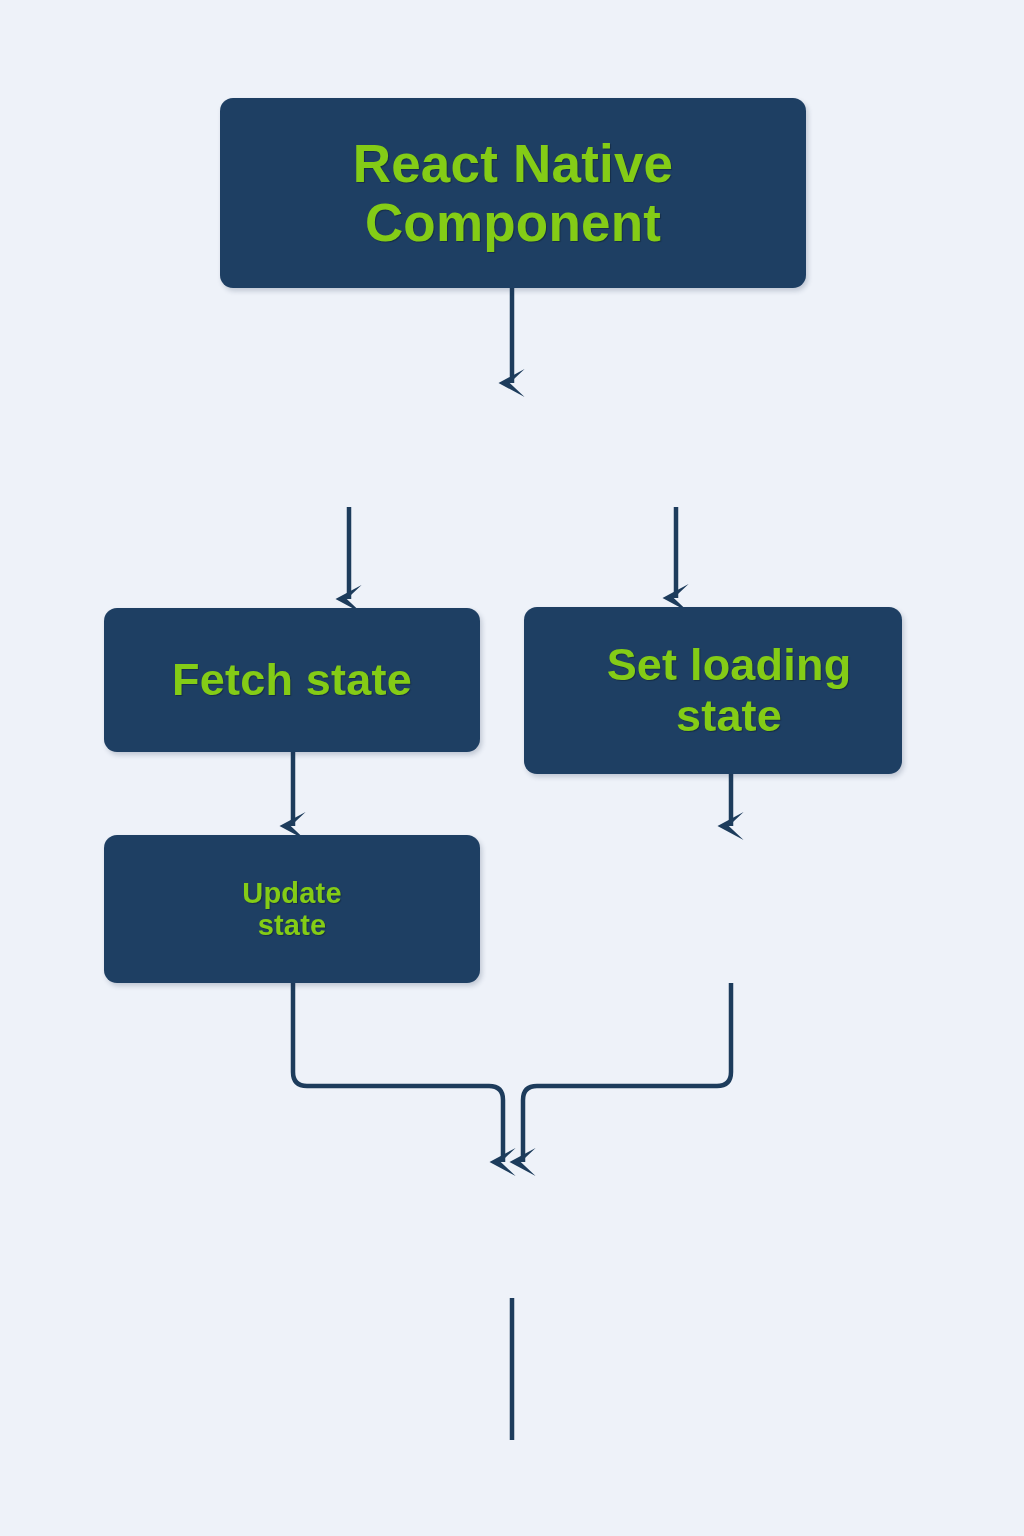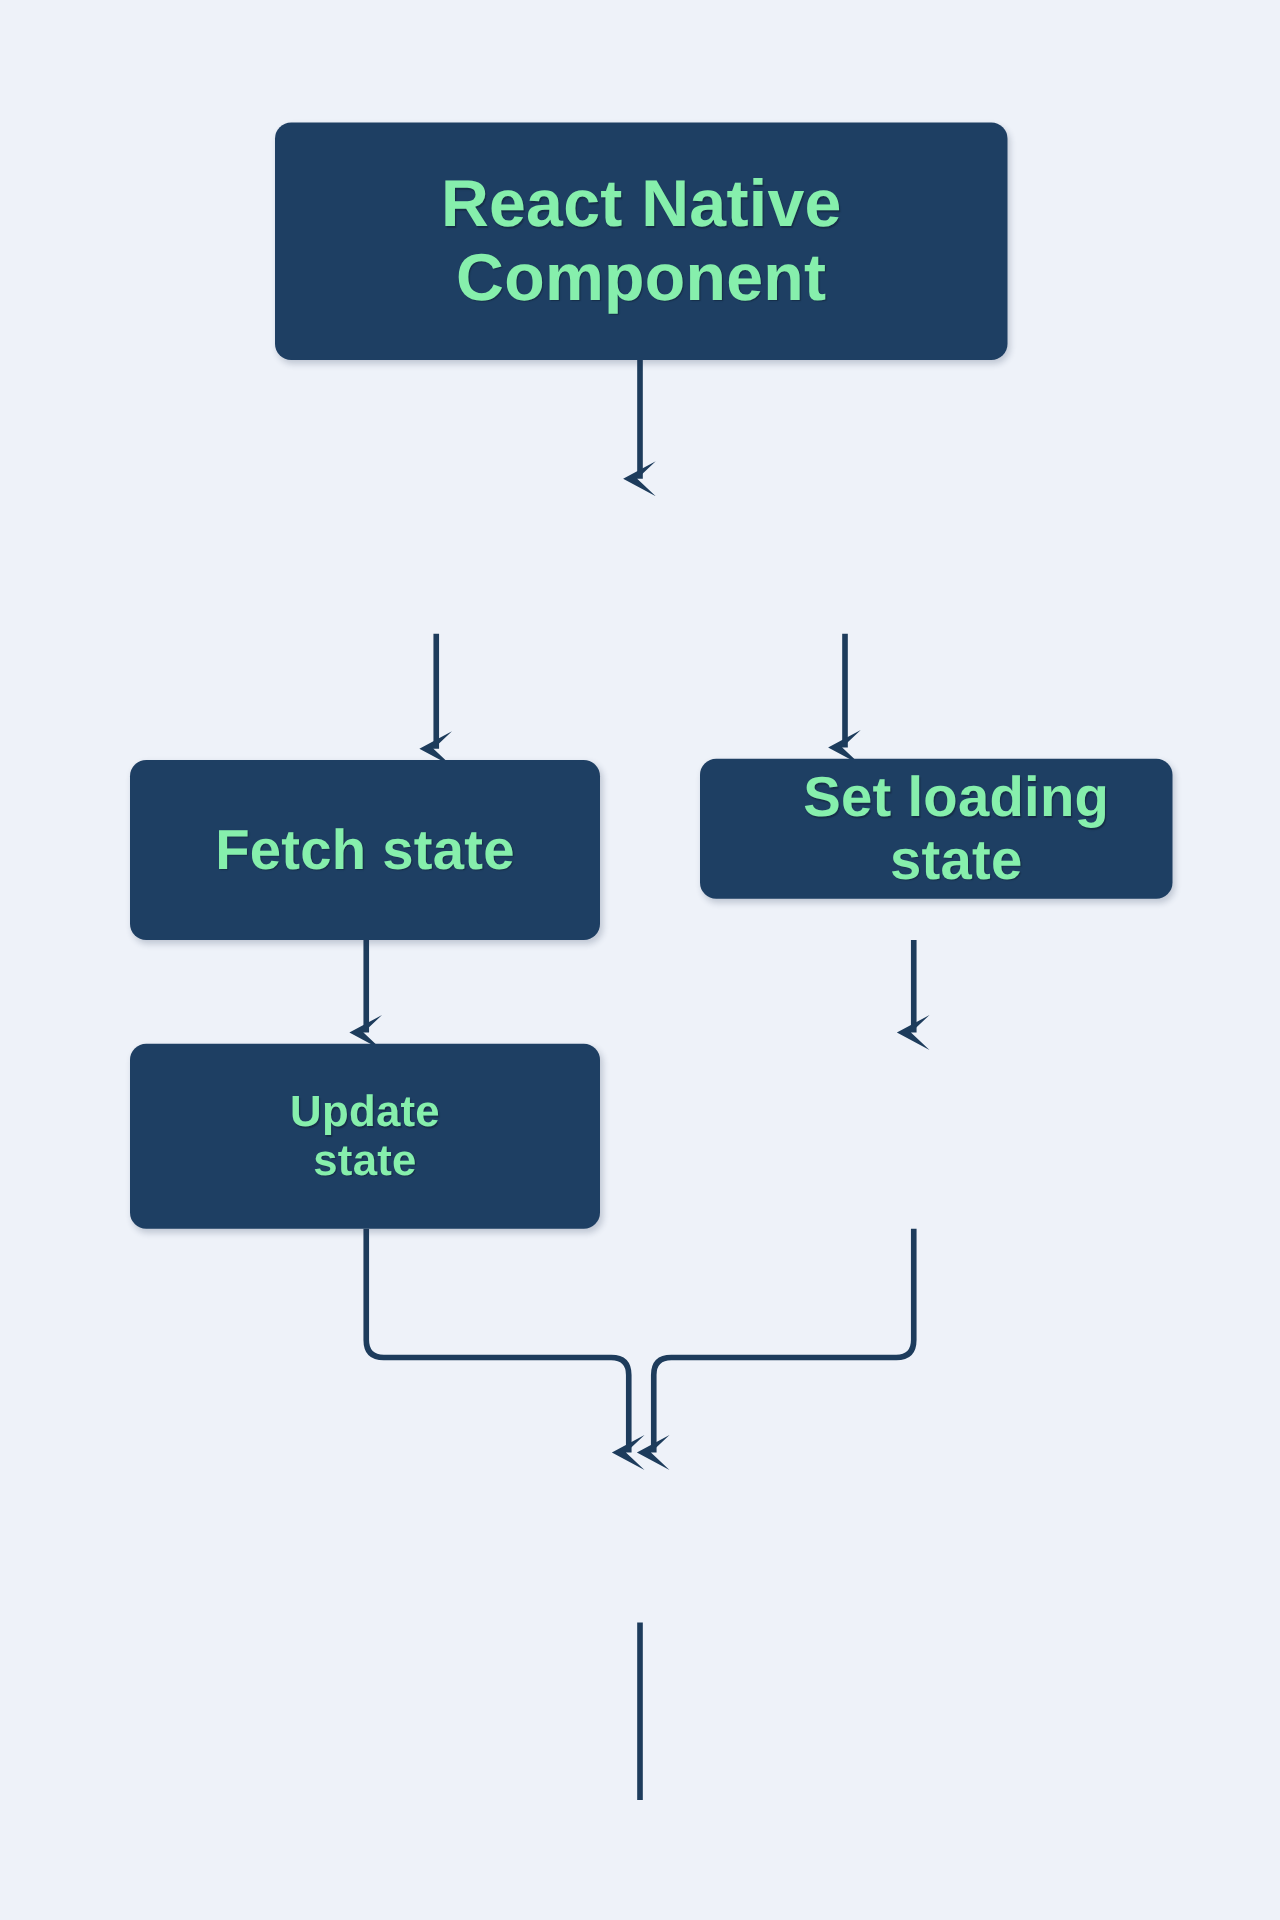--- a/index.html
+++ b/index.html
@@ -35,21 +35,21 @@
     box-sizing: border-box;
     background: #1e3f63;
     border-radius: 13px;
     display: flex;
     align-items: center;
     justify-content: center;
     text-align: center;
     box-shadow: 2px 3px 5px rgba(30, 52, 80, 0.22);
   }
   .node-label {
-    color: #86efac;
+    color: #84cc16;
     font-weight: bold;
     line-height: 1.12;
     letter-spacing: 0.2px;
     padding: 0 14px;
     text-shadow: 1px 1px 1px rgba(0, 0, 0, 0.28);
     white-space: pre-line;
   }
   
   #node-component {
     left: 220px;  top: 98px;   width: 586px; height: 190px;
@@ -60,28 +60,28 @@
     left: 302px;  top: 392px;  width: 420px; height: 115px;
   }
   #node-useeffect .node-label { font-size: 48px; }
 
   #node-fetch-data {
     left: 104px;  top: 608px;  width: 376px; height: 144px;
   }
   #node-fetch-data .node-label { font-size: 45px; }
 
   #node-set-loading {
-    left: 560px;  top: 607px;  width: 378px; height: 112px; padding-left: 32px;
+    left: 524px;  top: 607px;  width: 378px; height: 167px; padding-left: 32px;
   }
   #node-set-loading .node-label { font-size: 45px; }
 
   #node-update-state {
     left: 104px;  top: 835px;  width: 376px; height: 148px;
   }
-  #node-update-state .node-label { font-size: 35px; }
+  #node-update-state .node-label { font-size: 29px; }
 
   #node-loading-indicator {
     left: 543px;  top: 835px;  width: 378px; height: 148px;
   }
   #node-loading-indicator .node-label { font-size: 45px; }
 
   #node-flatlist {
     left: 281px;  top: 1171px; width: 461px; height: 127px;
   }
   #node-flatlist .node-label { font-size: 48px; }

